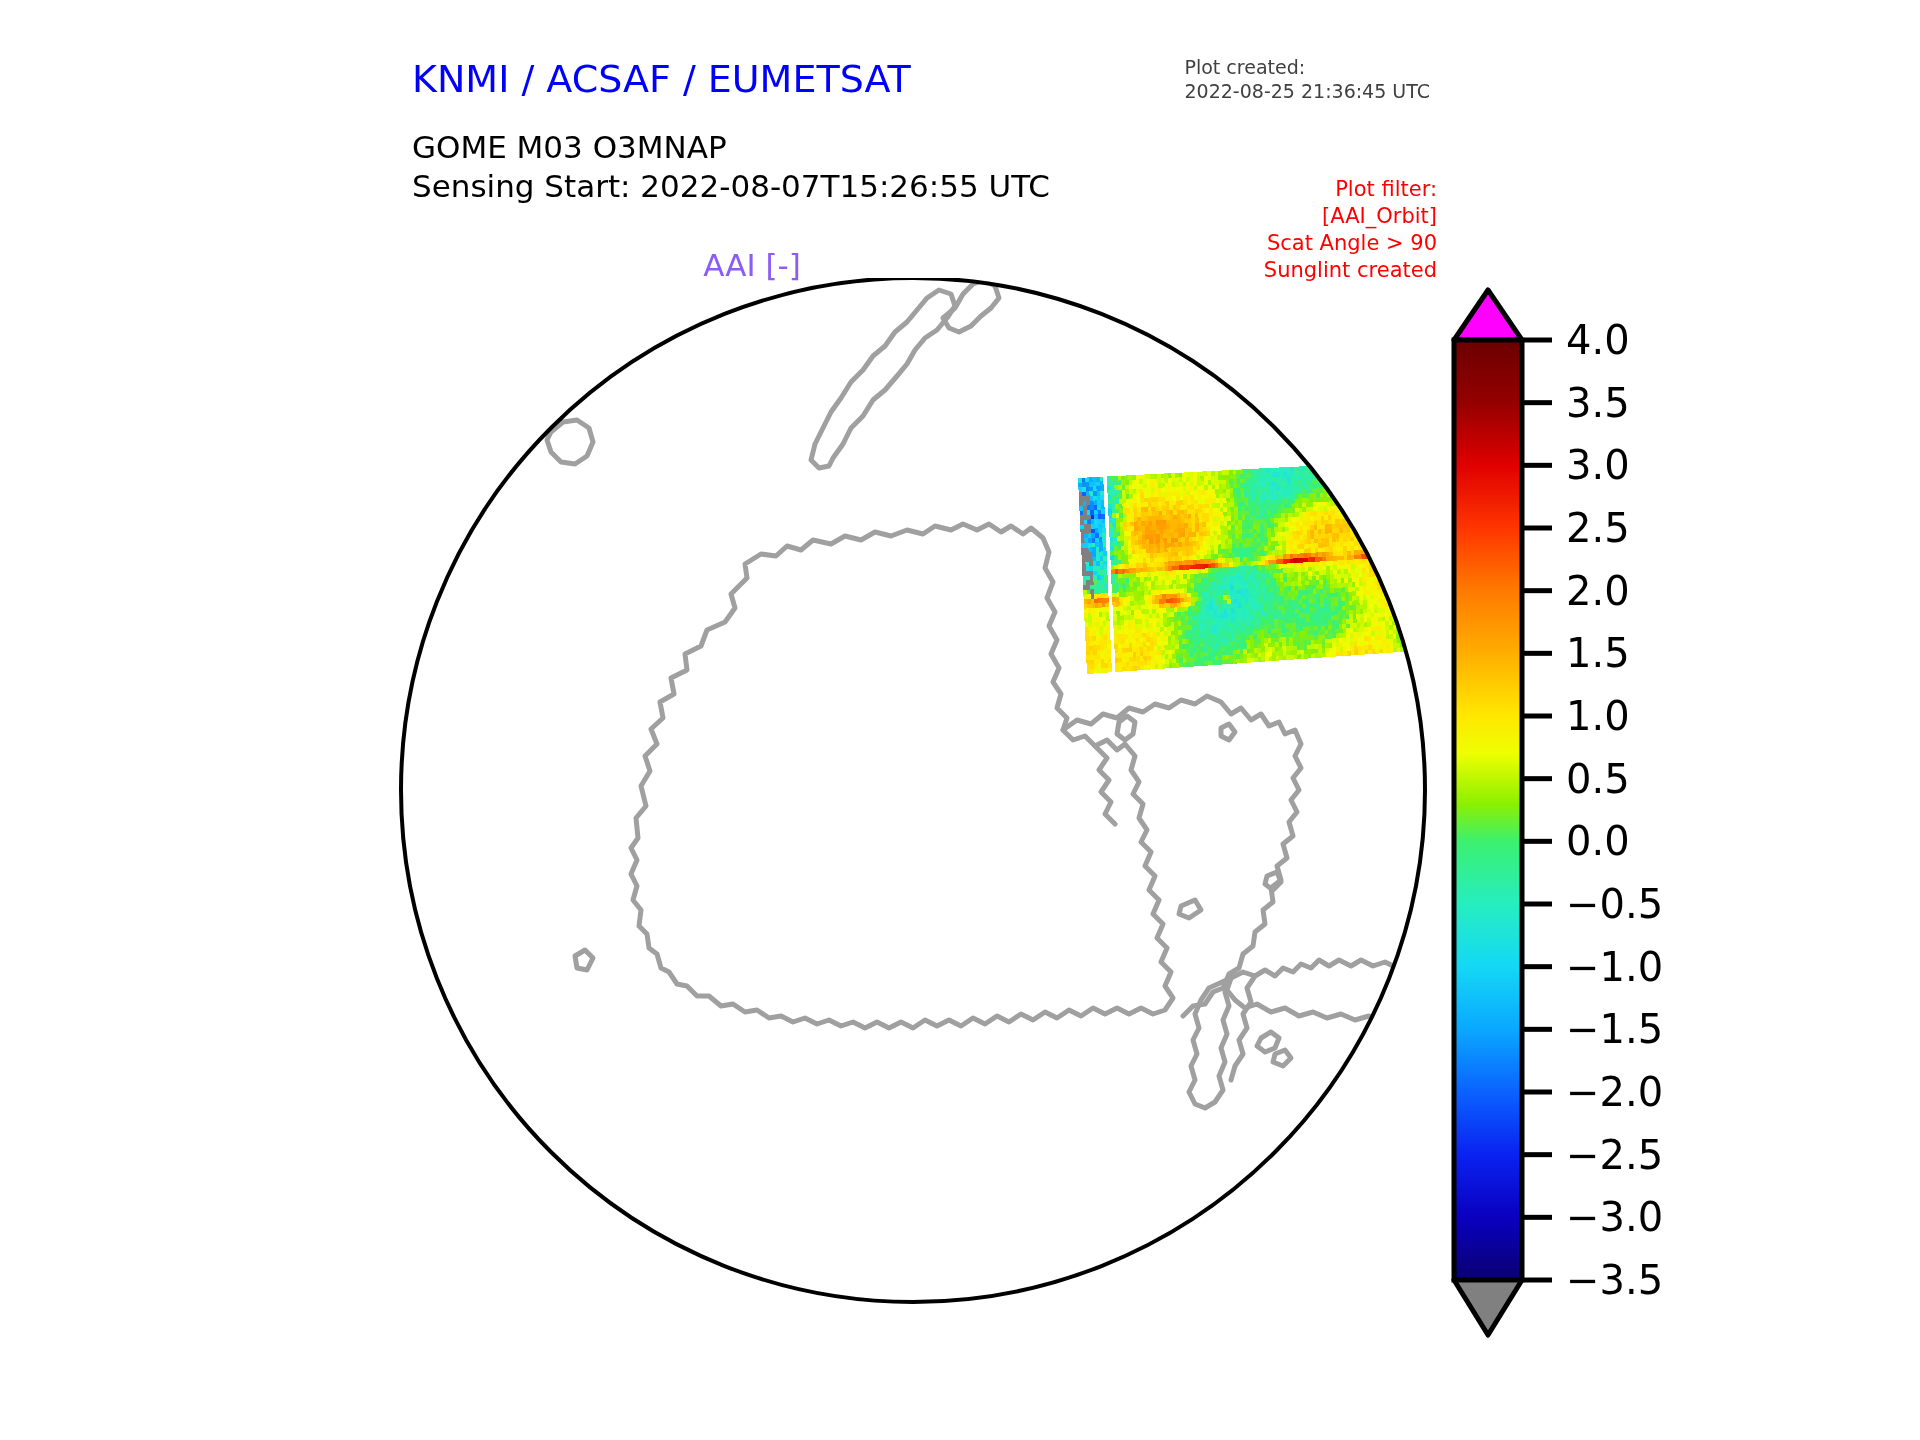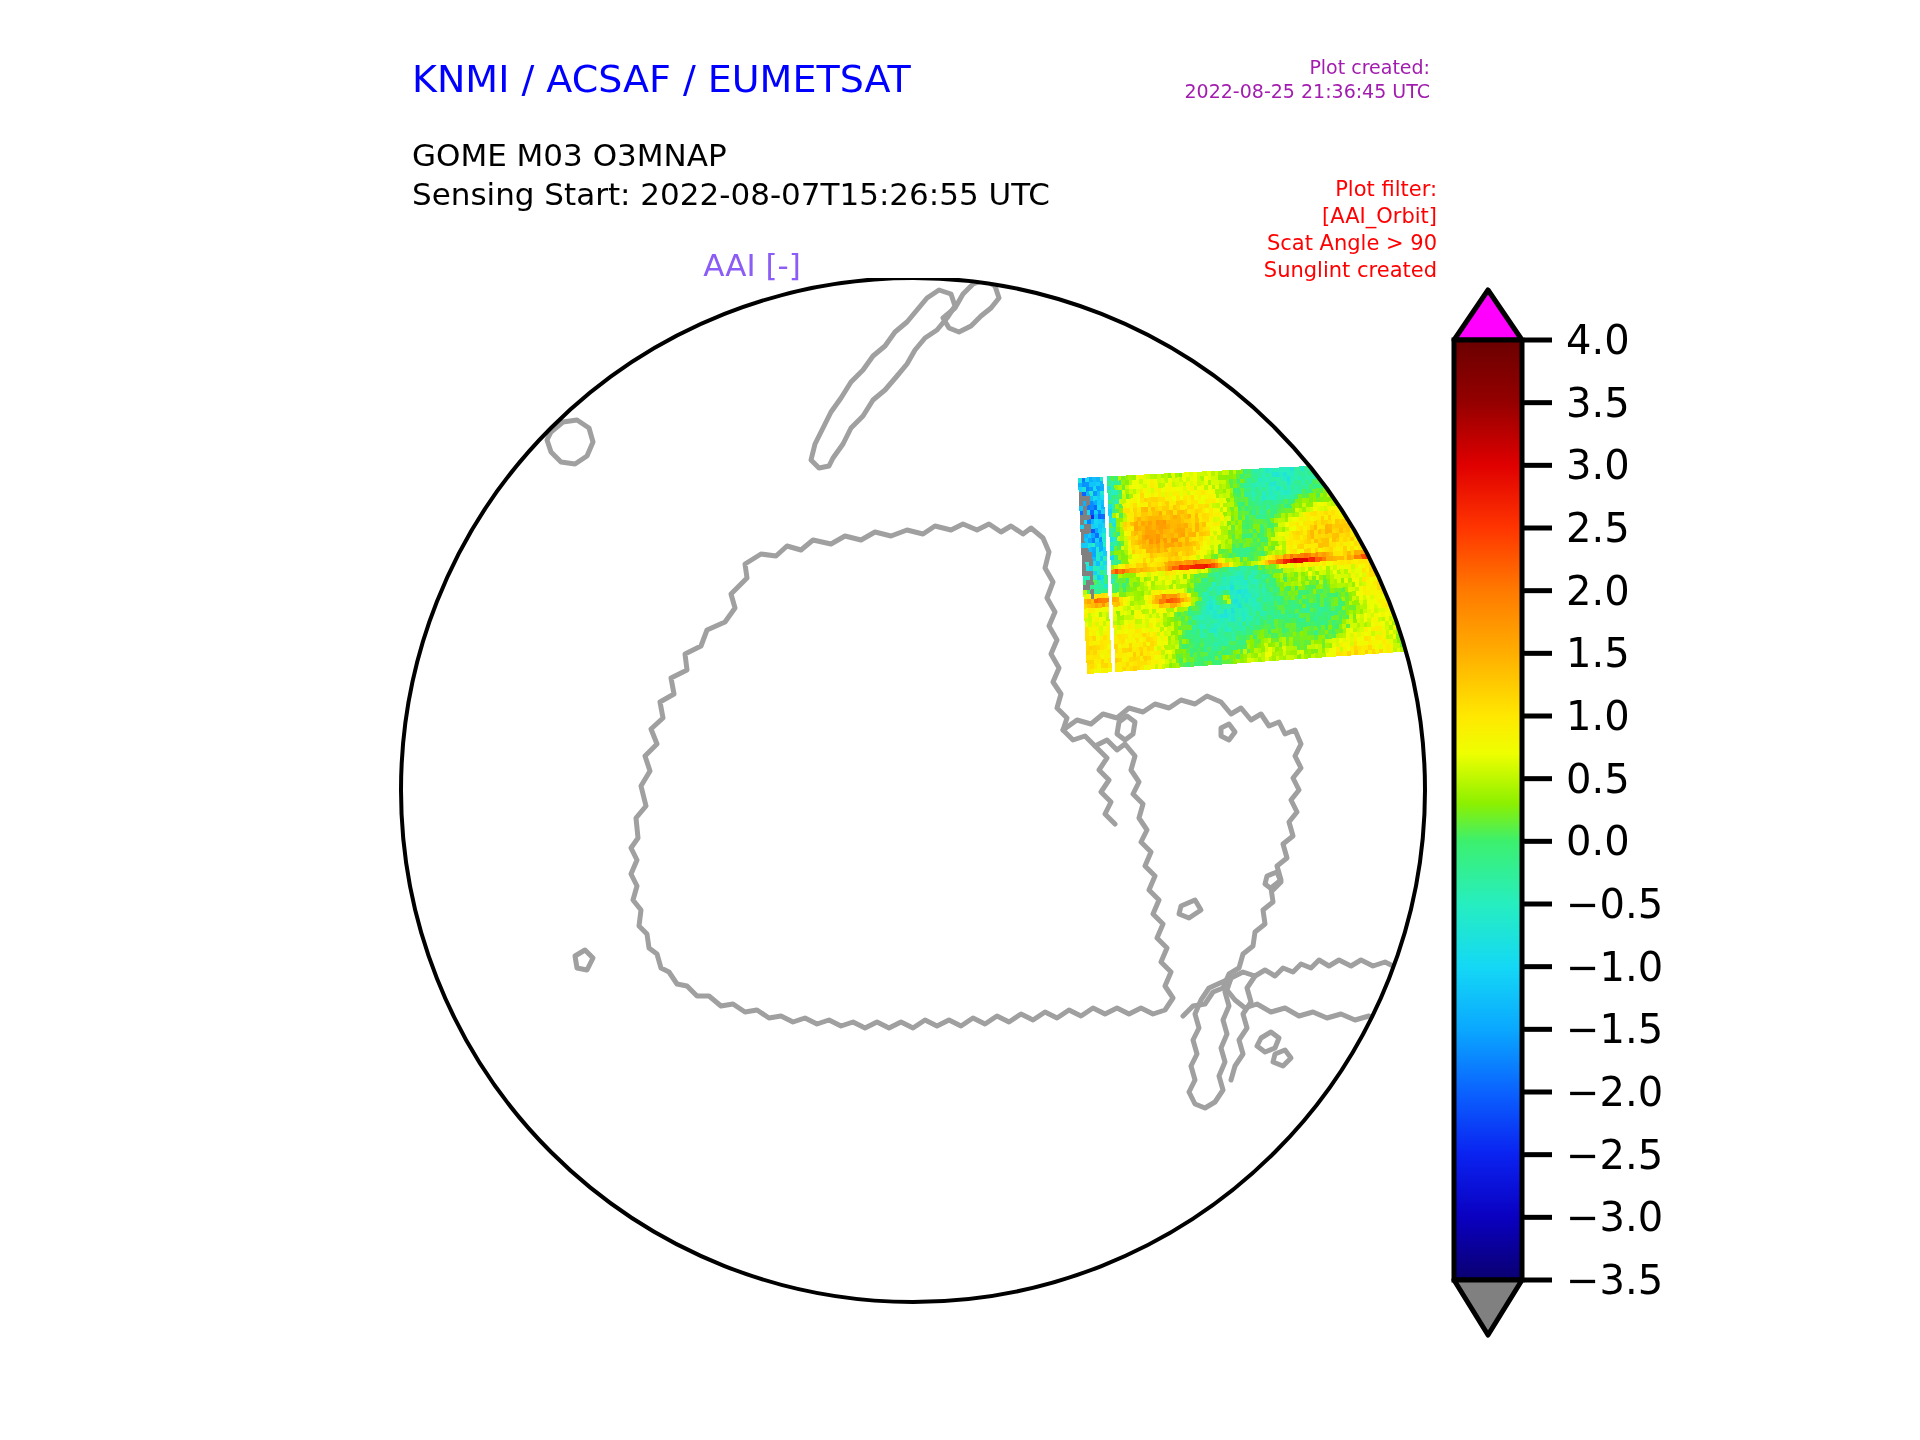--- a/index.html
+++ b/index.html
@@ -30,30 +30,29 @@
     top: 57px;
     font-size: 38px;
     color: #0000ff;
     white-space: nowrap;
     letter-spacing: 0px;
   }
   .plot-created-block {
     position: absolute;
     right: 490px;
     top: 56px;
-    text-align: right;
     font-size: 19px;
-    color: #a21caf;
+    color: #404040;
     line-height: 1.24;
     white-space: nowrap;
   }
   .product-block {
     position: absolute;
     left: 412px;
-    top: 136px;
+    top: 128px;
     font-size: 31px;
     color: #000000;
     line-height: 1.26;
     white-space: nowrap;
   }
   .var-title {
     position: absolute;
     left: 412px;
     top: 247px;
     width: 680px;

